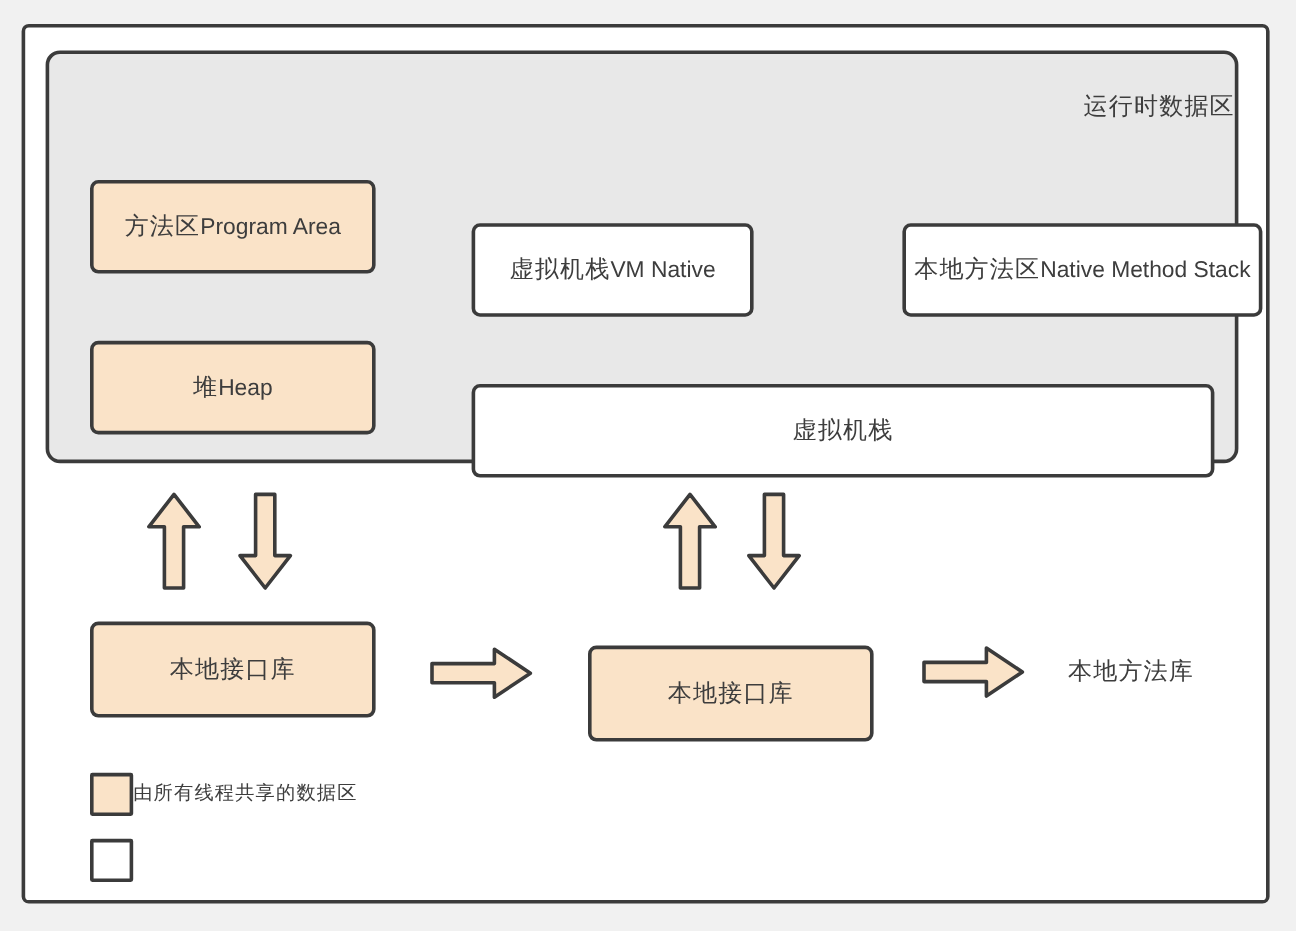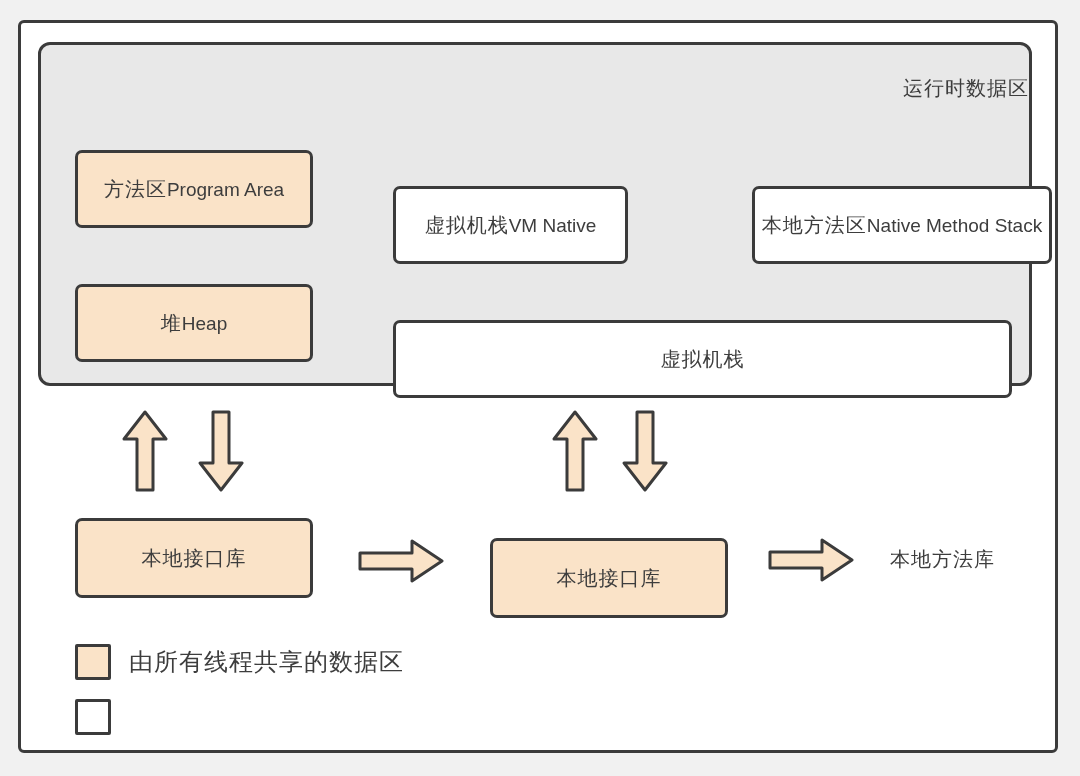--- a/index.html
+++ b/index.html
@@ -89,22 +89,22 @@
     position: absolute;
     left: 54px;
     width: 30px; height: 30px;
     border: 3px solid var(--border, #3b3b3b);
     border-radius: 2px;
   }
   .legend-swatch.shared   { top: 621px; background: var(--shared-fill, #fae3c8); }
   .legend-swatch.isolated { top: 676px; background: var(--isolated-fill, #ffffff); }
   .legend-label {
     position: absolute;
-    left: 108px;
-    font-size: 24px;
+    left: 90px;
+    font-size: 16px;
     line-height: 36px;
     letter-spacing: 1px;
     white-space: nowrap;
   }
   .legend-label.shared   { top: 621px; }
   .legend-label.isolated { top: 676px; }
 </style>
 </head>
 <body>
 

